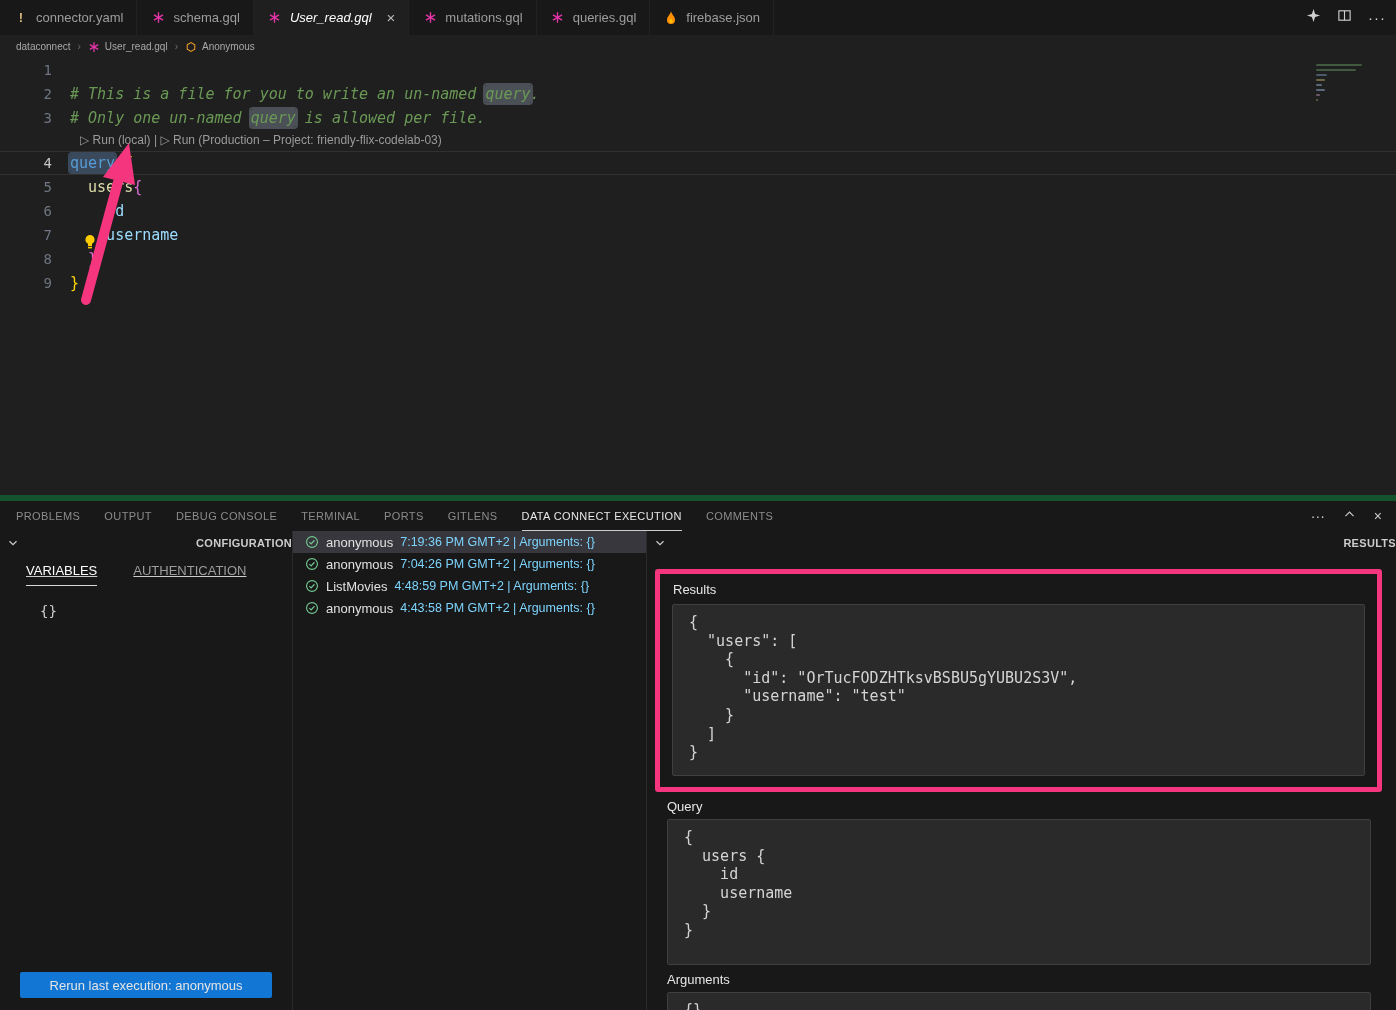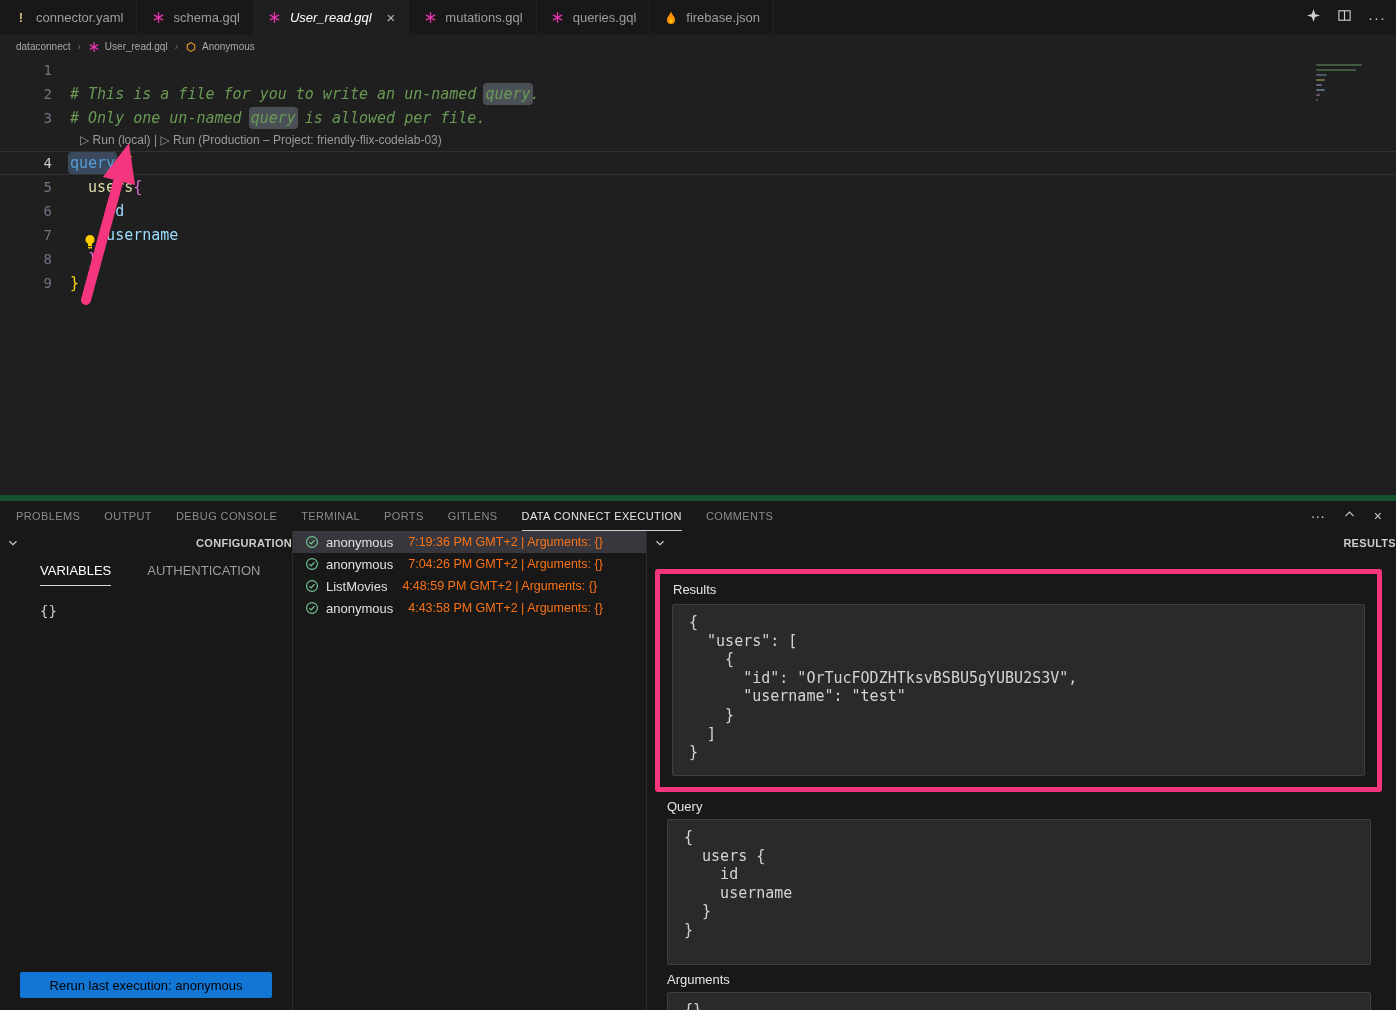--- a/index.html
+++ b/index.html
@@ -102,39 +102,39 @@
   .col-history { width:354px; border-right:1px solid #2b2b2b; }
   .col-results { flex:1; overflow:hidden; }
 
   .sec-h {
     height:23px; display:flex; align-items:center; gap:3px;
     padding-left:6px; font-size:11px; font-weight:700;
     letter-spacing:0.3px; color:#cccccc; cursor:pointer;justify-content:space-between;
   }
 
   
-  .cfg-tabs { display:flex; gap:36px; padding-left:40px; margin-top:9px; font-size:13px; }
+  .cfg-tabs { display:flex; gap:36px; padding-left:26px; margin-top:9px; font-size:13px;text-decoration:underline; }
   .cfg-tab { color:#9d9d9d; padding-bottom:7px; cursor:pointer; }
   .cfg-tab.active { color:#ffffff; border-bottom:1px solid #d7d7d7; }
   .cfg-vars { margin:17px 0 0 40px; font-family:"DejaVu Sans Mono", monospace; font-size:14px; color:#cccccc; }
   .rerun-btn {
     position:absolute; left:20px; bottom:12px; width:252px; height:26px;
     background:#1176d4; border:none; border-radius:2px;
-    color:#000000; font-size:13px; font-family:"Liberation Sans", sans-serif;
+    color:#e5e5e5; font-size:13px; font-family:"Liberation Sans", sans-serif;
     cursor:pointer;
   }
 
   
   .hist-row {
     height:22px; display:flex; align-items:center; gap:7px;
     padding-left:12px; font-size:13px; cursor:pointer; white-space:nowrap;
   }
   .hist-row.selected { background:#37373d; }
   .hist-name { color:#e0e0e0; }
-  .hist-meta { color:#f97316; font-size:12.5px;margin-left:8px; }
+  .hist-meta { color:#7dd3fc; font-size:12.5px; }
 
   
   .pink-box {
     margin:15px 14px 0 8px; height:223px;
     border:5px solid #f5367f; border-radius:3px;
     padding:6px 6px; pointer-events:none;
   }
   .res-label { font-size:13px; color:#e6e6e6; margin:2px 0 7px 7px; }
   .res-label.outside { margin:7px 0 5px 20px; }
   .mono-box {

